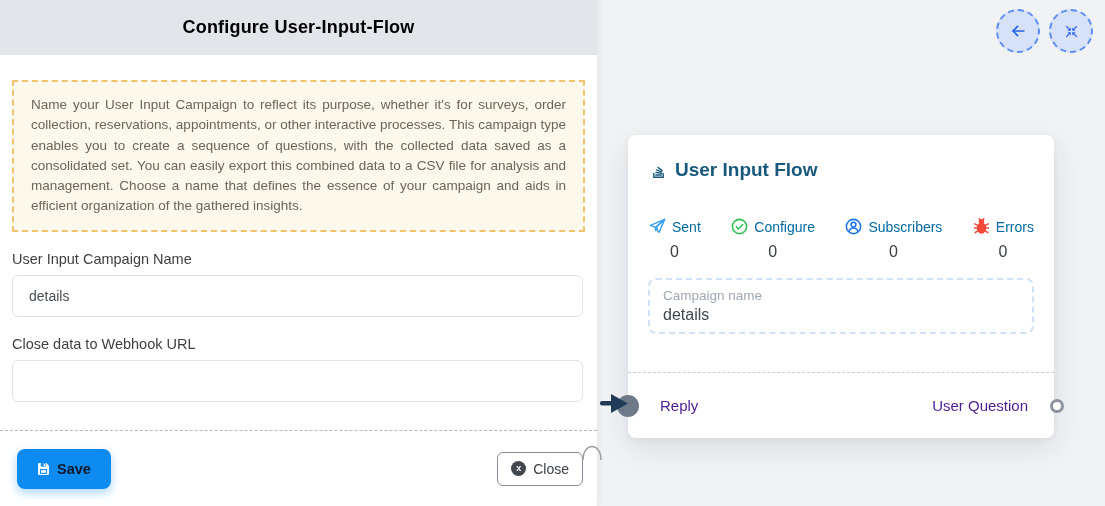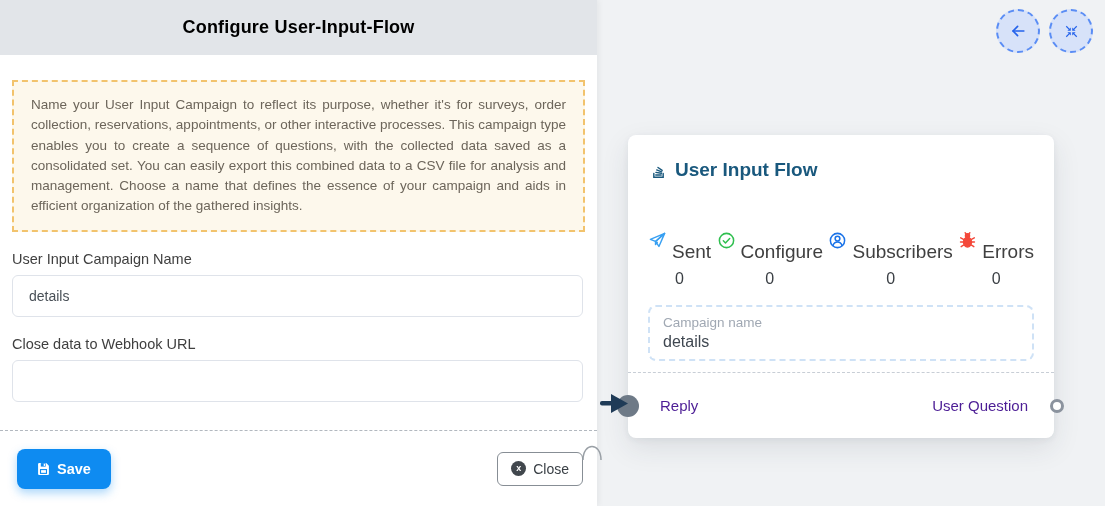--- a/index.html
+++ b/index.html
@@ -27,21 +27,21 @@
     margin-top:8px; width:571px; height:42px; border:1px solid #dfe3ea;
     border-radius:6px; background:#fff; padding:0 16px; font-size:14px;
     color:#495057; outline:none; font-family:"Liberation Sans", sans-serif;
   }
   .dialog-footer {
     position:absolute; left:0; right:0; bottom:0; height:76px;
     border-top:1px dashed #b2b8bf; display:flex; align-items:center;
     justify-content:space-between; padding:0 14px 0 17px;
   }
   .btn-save {
-    display:flex; align-items:center; gap:7px; background:#0e8bf1; color:#ffffff;
+    display:flex; align-items:center; gap:7px; background:#0e8bf1; color:#0f172a;
     border:none; border-radius:8px; height:40px; padding:0 20px;
     font-size:14.5px; font-weight:bold; cursor:pointer;
     box-shadow:0 4px 10px rgba(14,139,241,.35);
     font-family:"Liberation Sans", sans-serif;
   }
   .btn-close {
     display:flex; align-items:center; gap:7px; background:#fff; color:#3a4046;
     border:1px solid #878e95; border-radius:6px; height:34px; padding:0 13px;
     font-size:14px; cursor:pointer; font-family:"Liberation Sans", sans-serif;
   }
@@ -67,21 +67,21 @@
   .node {
     position:absolute; left:31px; top:135px; width:426px; height:303px;
     background:#ffffff; border-radius:8px;
     box-shadow:0 10px 28px rgba(40,50,70,.10), 0 2px 6px rgba(40,50,70,.06);
   }
   .node-title-row { display:flex; align-items:center; gap:8px; padding:24px 22px 0 22px; }
   .node-title { font-size:19px; font-weight:bold; color:#19587d; }
   .stats { display:flex; justify-content:space-between; padding:0 20px; margin-top:36px; }
   .stat { display:flex; flex-direction:column; align-items:center; }
   .stat-top { display:flex; align-items:center; gap:5px; }
-  .stat-label { font-size:19px; color:#404040;margin-top:24px; }
+  .stat-label { font-size:14px; color:#0369a1; }
   .stat-value { margin-top:7px; font-size:16px; color:#3a3f44; }
   .campaign-box {
     margin:17px 20px 0 20px; border:2px dashed #cfe2f6; border-radius:8px;
     padding:8px 13px;
   }
   .campaign-label { font-size:13.5px; font-weight:normal; color:#a0a8b3; }
   .campaign-value { margin-top:3px; font-size:16px; color:#3f4750; }
   .node-footer {
     position:absolute; left:0; right:0; bottom:0; height:66px;
     border-top:1px dashed #c8ced6; display:flex; align-items:center;

